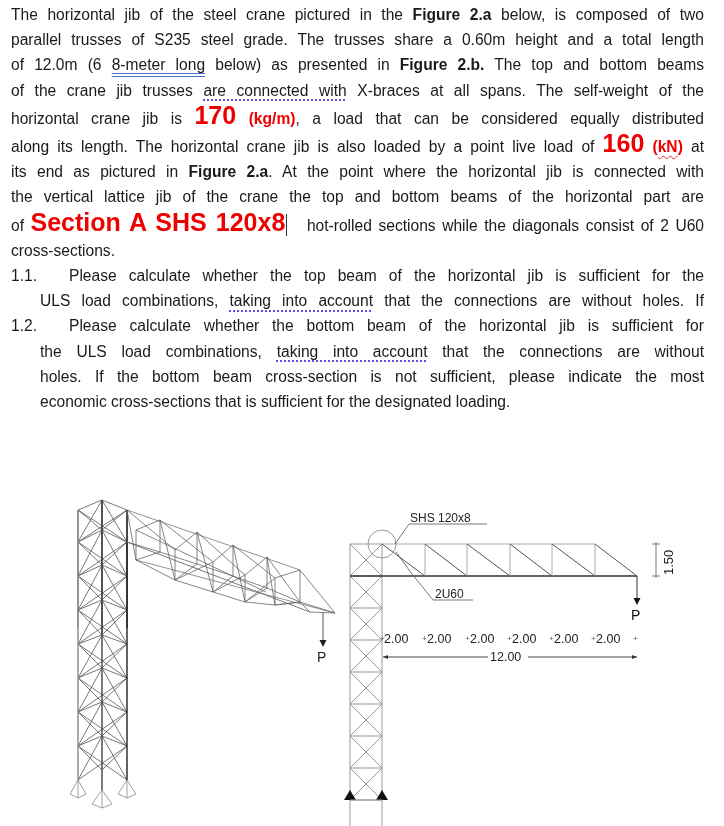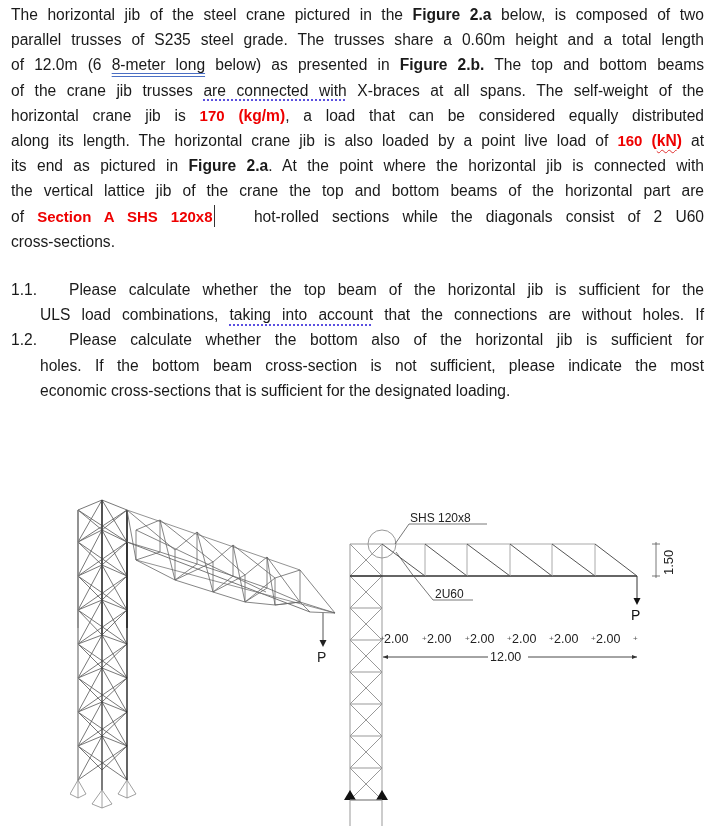--- a/index.html
+++ b/index.html
@@ -3,27 +3,27 @@
 <meta charset="utf-8">
 <style>
   html, body { margin: 0; padding: 0; background: #ffffff; }
   body { width: 724px; height: 826px; position: relative; overflow: hidden;
          font-family: "Liberation Sans", "DejaVu Sans", sans-serif; color: #1a1a1a; }
   .para { position: absolute; left: 11px; width: 693px; font-size: 15.6px; line-height: 25.2px;
           text-align: justify; text-align-last: left; }
   .para .line { display: block; text-align: justify; text-align-last: justify; white-space: nowrap; }
   .para .line.last { text-align-last: left; }
   .red { color: #ee0000; font-weight: bold; }
-  .big { font-size: 15px; }
+  .big { font-size: 25px; }
   .b { font-weight: bold; }
   .u-blue { text-decoration: underline double #4b6fc4; text-underline-offset: 3px; }
   .u-dots { text-decoration: underline dotted #5a4fe0; text-decoration-thickness: 2px; text-underline-offset: 4px; }
   .u-wave { text-decoration: underline wavy #e03030; text-decoration-thickness: 1px; text-underline-offset: 3px; }
   .caret { display: inline-block; width: 1px; height: 22px; background: #333; vertical-align: -5px; margin-left: 1px; }
-  .qlist { position: absolute; left: 11px; width: 693px; top: 277px; font-size: 15.6px; line-height: 25.2px; }
+  .qlist { position: absolute; left: 11px; width: 693px; top: 263px; font-size: 15.6px; line-height: 25.2px; }
   .q { position: relative; padding-left: 29px; }
   .q .num { position: absolute; left: 0; top: 0; }
   .q .line { display: block; white-space: nowrap; text-align: justify; text-align-last: justify; }
   .q .line.first { text-indent: 29px; }
   .q .line.last { text-align-last: left; }
   svg { position: absolute; }
   .lbl { font-family: "Liberation Sans", sans-serif; }
 </style>
 </head>
 <body>
@@ -42,21 +42,22 @@
 </div>
 
 <div class="qlist">
   <div class="q">
     <span class="num">1.1.</span>
     <span class="line first" style="text-indent:29px;margin-left:-29px;padding-left:29px;"><span>Please calculate whether the top beam of the horizontal jib is sufficient for the</span></span>
     <span class="line"><span>ULS load combinations, </span><span class="u-dots">taking into account</span><span> that the connections are without holes. If</span></span>
   </div>
   <div class="q">
     <span class="num">1.2.</span>
-    <span class="line first" style="text-indent:29px;margin-left:-29px;padding-left:29px;"><span>Please calculate whether the bottom also of the horizontal jib is sufficient for</span></span>
+    <span class="line first" style="text-indent:29px;margin-left:-29px;padding-left:29px;"><span>Please calculate whether the bottom beam of the horizontal jib is sufficient for</span></span>
+    <span class="line"><span>the ULS load combinations, </span><span class="u-dots">taking into account</span><span> that the connections are without</span></span>
     <span class="line"><span>holes. If the bottom beam cross-section is not sufficient, please indicate the most</span></span>
     <span class="line last"><span>economic cross-sections that is sufficient for the designated loading.</span></span>
   </div>
 </div>
 
 <svg style="left:70px;top:490px;" width="270" height="330" viewBox="0 0 270 330">
   <g stroke="#555" stroke-width="0.8" fill="none">
 
     <line x1="8" y1="20" x2="8" y2="138" stroke="#888" stroke-width="1.4"></line>
     <line x1="32" y1="10" x2="32" y2="145" stroke="#444" stroke-width="1.4"></line>

